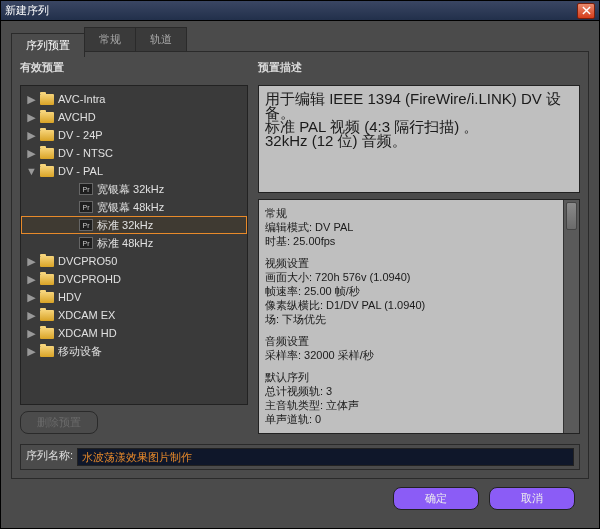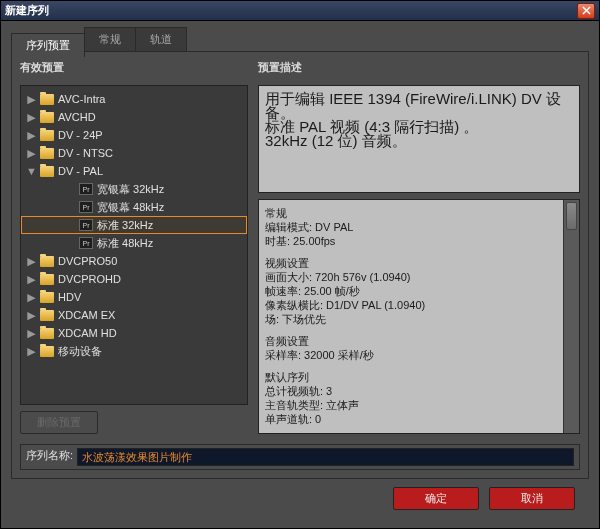--- a/index.html
+++ b/index.html
@@ -1,19 +1,19 @@
 <!DOCTYPE html>
 <html><head>
 <meta charset="utf-8">
 <style>
   *{box-sizing:border-box;margin:0;padding:0;font-family:"Microsoft YaHei",SimSun,Arial,sans-serif;font-size:11px;color:#e0e0e0}
   body{background:#4b4b4b}
   .win{width:600px;height:529px;background:#4b4b4b;border:1px solid #000;display:flex;flex-direction:column}
   .titlebar{height:20px;background:linear-gradient(#3a4663,#22304b);display:flex;align-items:center;padding:0 4px;border-bottom:1px solid #000}
-  .titlebar .ttl{font-weight:bold;color:#fff;flex:1}
+  .titlebar .ttl{font-weight:normal;color:#fff;flex:1}
   .closebtn{width:18px;height:16px;background:linear-gradient(#e98a6e,#d43c1b);border:1px solid #7a1e0a;border-radius:2px;display:flex;align-items:center;justify-content:center;cursor:pointer}
   .closebtn svg{width:9px;height:9px}
   .body{flex:1;padding:6px 10px 8px 10px;display:flex;flex-direction:column}
   .tabs{display:flex;gap:0;border-bottom:1px solid #2a2a2a}
   .tab{padding:4px 14px;background:#3a3a3a;border:1px solid #2a2a2a;border-bottom:none;margin-right:-1px;cursor:pointer;color:#aaa}
   .tab.active{background:#4b4b4b;color:#fff;position:relative;top:6px}
   .panel{flex:1;border:1px solid #2a2a2a;border-top:none;padding:8px;display:flex;flex-direction:column;gap:6px}
   .cols{display:flex;gap:10px;flex:1;min-height:0}
   .col{display:flex;flex-direction:column;flex:1;min-width:0}
   .hdr{color:#d8d8d8;margin-bottom:10px;font-weight:bold}
@@ -26,26 +26,26 @@
   .node.grandchild{padding-left:58px}
   .node.sel{outline:1px solid #e88a2a;outline-offset:-1px;background:#3f3a32}
   .descbox{background:#bfbfbf;border:1px solid #222;height:108px;padding:6px;overflow:auto}
   .descbox div{color:#1a1a1a;font-size:15px;line-height:14px}
   .detailwrap{flex:1;display:flex;border:1px solid #222;margin-top:6px;min-height:0}
   .detail{flex:1;background:#bfbfbf;padding:6px;overflow:auto}
   .detail div{color:#1a1a1a;font-size:11px;line-height:14px}
   .scroll{width:16px;background:#5a5a5a;border-left:1px solid #333;position:relative}
   .scroll .th{position:absolute;left:2px;right:2px;top:2px;height:28px;background:linear-gradient(#8a8a8a,#6a6a6a);border:1px solid #444;border-radius:2px}
   .btnrow{display:flex;gap:8px;margin-top:6px}
-  .btn{padding:3px 16px;background:#4b4b4b;border:1px solid #2a2a2a;border-radius:2px;cursor:pointer}
+  .btn{padding:3px 16px;background:#4b4b4b;border:1px solid #2a2a2a;border-radius:8px;cursor:pointer}
   .btn.dis{color:#6a6a6a;cursor:default}
   .namerow{display:flex;align-items:flex-start;gap:4px;border:1px solid #2a2a2a;padding:3px 5px;margin-top:4px}
   .namerow input{flex:1;background:#0f172a;border:1px solid #222;padding:2px 4px;color:#e88a2a}
   .footer{display:flex;justify-content:flex-end;gap:10px;padding:8px 14px 10px 0}
-  .footer .btn{min-width:86px;text-align:center;background:#b91c1c;border:1px solid #222;color:#eee}
+  .footer .btn{min-width:86px;text-align:center;background:#8b5cf6;border:1px solid #222;color:#eee}
 </style>
 </head>
 <body>
 
 <div class="win">
   <div class="titlebar">
     <span class="ttl">新建序列</span>
     <div class="closebtn">
       <svg viewBox="0 0 10 10">
           <path d="M1 1 L9 9 M9 1 L1 9" stroke="#fff" stroke-width="1.6"></path>

